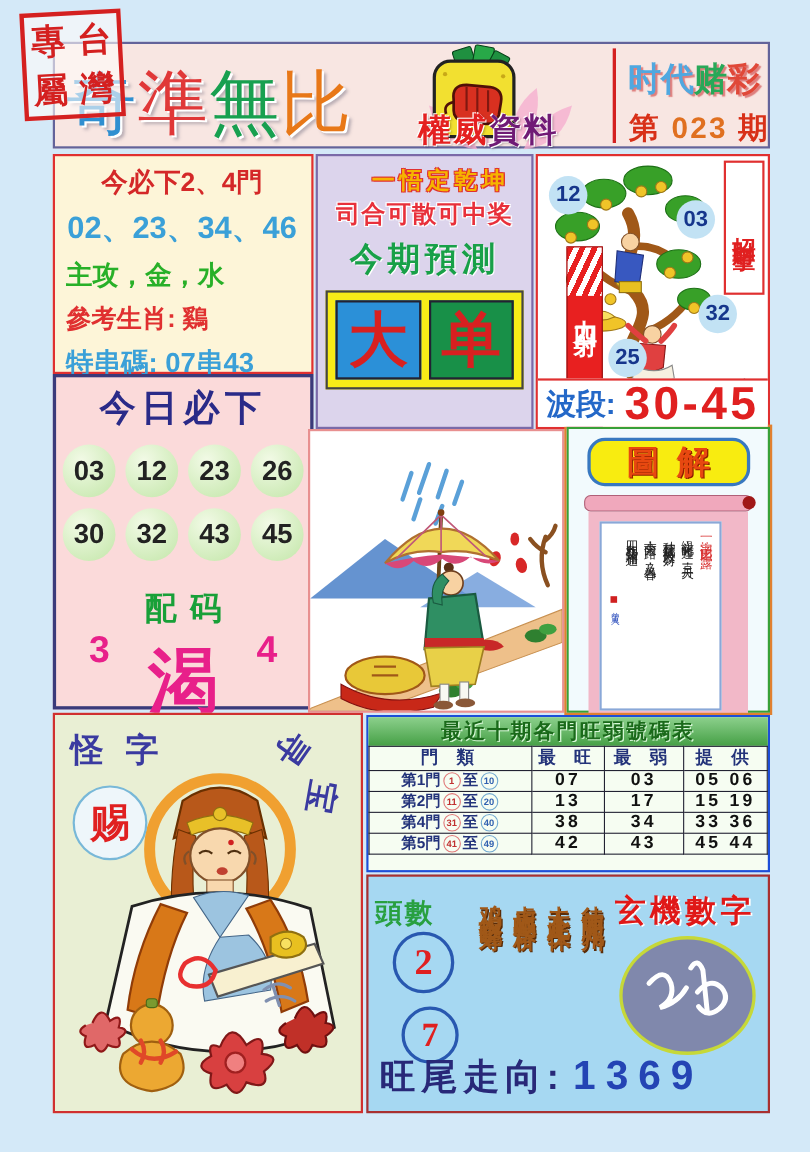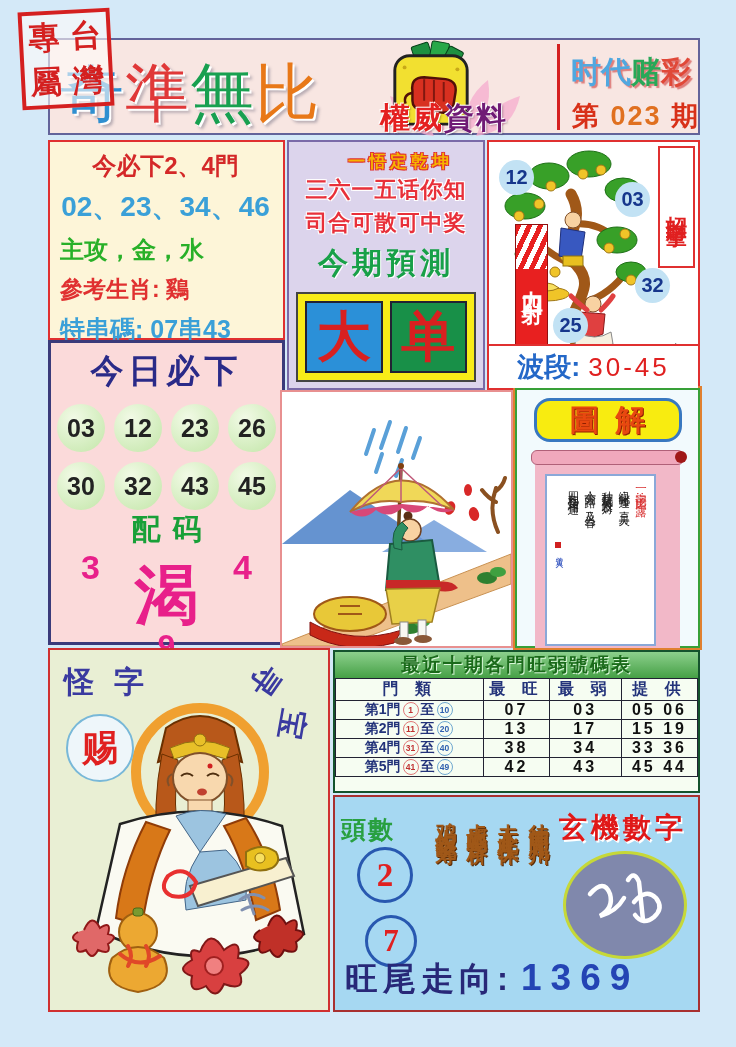--- a/index.html
+++ b/index.html
@@ -30,21 +30,21 @@
   
   #tips-box{left:48px;top:140px;width:237px;height:200px;background:#fdf5d8;border:2px solid #e03030;padding:8px 6px 0 4px;}
   #tips-box .l1{color:#d42828;font-size:24px;text-align:center;}
   #tips-box .l2{color:#3aa0d8;font-size:28px;text-align:center;margin-top:6px;}
   #tips-box .l3{color:#28b028;font-size:24px;margin-top:8px;padding-left:6px;}
   #tips-box .l4{color:#e03030;font-size:23px;margin-top:8px;padding-left:6px;}
   #tips-box .l5{color:#3aa0d8;font-size:25px;margin-top:8px;padding-left:6px;}
 
   
   #prediction-box{left:287px;top:140px;width:198px;height:250px;background:#dcd4ec;border:2px solid #7a6aa8;text-align:center;}
-  #pred-l1{margin-top:8px;font-size:17px;font-weight:bold;color:#f6b400;letter-spacing:4px;
+  #pred-l1{margin-top:8px;font-size:21px;font-weight:bold;color:#f6b400;letter-spacing:4px;
     text-shadow:1px 1px 0 #e03030,-1px -1px 0 #e03030,1px -1px 0 #e03030,-1px 1px 0 #e03030;margin-left:29px;}
   .pred-l23{font-size:22px;font-weight:bold;color:#e8303a;line-height:33px;letter-spacing:1px;}
   #pred-title{margin-top:4px;font-size:30px;font-weight:bold;color:#18a048;letter-spacing:4px;text-shadow:1px 1px 0 #fff;}
   #pred-result{margin:8px auto 0;width:180px;height:90px;background:#f8ec18;border:2px solid #444;display:flex;gap:7px;padding:7px;box-sizing:border-box;}
   .pred-cell{flex:1;border:2px solid #223;display:flex;align-items:center;justify-content:center;
     font-size:54px;font-weight:bold;color:#d82020;font-family:"Liberation Serif",serif;}
   #pred-big{background:#2b90d8;}
   #pred-single{background:#189048;}
 
   
@@ -54,29 +54,29 @@
   #banner{position:absolute;left:26px;top:82px;width:31px;height:162px;background:#e82020;border:1px solid #901010;z-index:2;}
   #banner .stripes{height:44px;background:repeating-linear-gradient(115deg,#e82020 0 5px,#ffffff 5px 10px);}
   #banner .banner-text{writing-mode:vertical-rl;color:#fff;font-size:22px;font-weight:bold;width:100%;text-align:center;letter-spacing:6px;margin-top:4px;font-family:"Liberation Serif",serif;}
   #side-top{position:absolute;right:3px;top:4px;width:33px;height:118px;border:2px solid #e03030;background:#fff;
     writing-mode:vertical-rl;color:#e02020;font-size:21px;font-weight:bold;display:flex;align-items:center;justify-content:center;letter-spacing:4px;z-index:2;font-family:"Liberation Serif",serif;}
   #side-bottom{position:absolute;right:1px;top:126px;width:37px;height:120px;writing-mode:vertical-rl;color:#111;
     font-size:25px;font-weight:bold;display:flex;align-items:center;justify-content:center;letter-spacing:3px;z-index:2;font-family:"Liberation Serif",serif;}
   #wave-strip{position:absolute;left:0;bottom:0;width:100%;height:42px;border-top:2px solid #e03030;background:#fff;
     display:flex;align-items:center;justify-content:center;gap:8px;z-index:4;}
   #wave-label{font-size:27px;font-weight:bold;color:#2468c8;}
-  #wave-value{font-size:26px;font-weight:normal;color:#e02020;letter-spacing:3px;}
+  #wave-value{font-size:42px;font-weight:bold;color:#e02020;letter-spacing:3px;}
 
   
   #today-box{left:48px;top:340px;width:237px;height:305px;background:#fbdada;border:3px solid #3a3a7a;}
   #today-title{text-align:center;margin-top:6px;font-size:33px;font-weight:bold;color:#2a2a88;letter-spacing:5px;}
   .circle-row{display:flex;justify-content:center;gap:9px;margin-top:10px;}
   .num-circle{width:48px;height:48px;border-radius:50%;background:radial-gradient(circle at 35% 30%,#f2fae6,#c2e6a8);
     display:flex;align-items:center;justify-content:center;font-size:25px;font-weight:bold;color:#222;}
-  #match-label{text-align:center;color:#18a038;font-size:29px;font-weight:bold;letter-spacing:12px;margin-top:0;padding-left:12px;}
+  #match-label{text-align:center;color:#18a038;font-size:29px;font-weight:bold;letter-spacing:12px;margin-top:24px;padding-left:12px;}
   #match-area{position:relative;height:108px;}
   .match-side{position:absolute;top:-2px;color:#e8208a;font-size:34px;font-weight:bold;}
   #match-left{left:30px;} #match-right{right:30px;}
   #match-char{position:absolute;left:0;right:0;top:2px;text-align:center;font-size:64px;font-weight:bold;color:#e8208a;font-family:"Liberation Serif",serif;}
   #match-bottom{position:absolute;left:0;right:0;top:78px;text-align:center;font-size:32px;font-weight:bold;color:#e8208a;}
 
   
   #scene-box{left:280px;top:390px;width:233px;height:258px;background:#fff;border:2px solid #e89090;}
 
   
@@ -98,21 +98,21 @@
   
   #buddha-box{left:48px;top:648px;width:282px;height:364px;background:#e9efd4;border:2px solid #d03030;overflow:hidden;}
   #strange-label{position:absolute;left:14px;top:12px;font-size:30px;font-weight:bold;color:#3a3aa0;letter-spacing:20px;z-index:3;font-family:Liberation Sans, sans-serif;}
   #grant-circle{position:absolute;left:16px;top:64px;width:64px;height:64px;border-radius:50%;background:#eef6fa;border:2px solid #78b8d8;
     display:flex;align-items:center;justify-content:center;font-size:36px;font-weight:bold;color:#e02020;z-index:3;font-family:"Liberation Serif",serif;}
   .rot-char{position:absolute;color:#3a3aa0;font-size:30px;font-weight:bold;z-index:3;font-family:"Liberation Serif",serif;}
   #rot-1{right:48px;top:10px;transform:rotate(125deg);}
   #rot-2{right:22px;top:54px;transform:rotate(100deg);}
 
   
-  #table-box{left:333px;top:650px;width:367px;height:143px;border:2px solid #14532d;background:#f6fdf2;}
+  #table-box{left:333px;top:650px;width:367px;height:143px;border:2px solid #1d4ed8;background:#f6fdf2;}
   #table-title{height:26px;background:linear-gradient(#8cd08c,#46a046);display:flex;align-items:center;justify-content:center;
     font-size:19px;font-weight:bold;color:#1a6a1a;text-shadow:1px 1px 0 #d8f8d8;letter-spacing:2px;}
   #stats-table{width:100%;border-collapse:collapse;table-layout:fixed;}
   #stats-table td{border:1px solid #223;text-align:center;padding:0;height:18px;}
   #stats-table .hdr td{font-size:16px;font-weight:bold;color:#23337a;letter-spacing:6px;height:20px;}
   .row-label{font-size:14px;font-weight:bold;color:#23337a;white-space:nowrap;}
   .mc{display:inline-flex;width:14px;height:14px;border-radius:50%;align-items:center;justify-content:center;
     font-size:8.5px;margin:0 2px;vertical-align:1px;}
   .mc-r{border:1px solid #e07878;color:#c03030;}
   .mc-b{border:1px solid #70a8d0;color:#3060b0;}
@@ -192,21 +192,20 @@
   <div class="box" id="tips-box">
     <div class="l1 b">今必下2、4門</div>
     <div class="l2 b">02、23、34、46</div>
     <div class="l3 b">主攻，金，水</div>
     <div class="l4 b">參考生肖: 鷄</div>
     <div class="l5 b">特串碼: 07串43</div>
   </div>
 
   <div class="box" id="prediction-box">
     <div id="pred-l1">一悟定乾坤</div>
-    <div class="pred-l23 outline-w">三六一五话你知</div>
     <div class="pred-l23 outline-w">司合可散可中奖</div>
     <div id="pred-title">今期預測</div>
     <div id="pred-result">
       <div class="pred-cell" id="pred-big">大</div>
       <div class="pred-cell" id="pred-single">单</div>
     </div>
   </div>
 
   <div class="box" id="tree-box">
     <svg width="166" height="204" viewBox="0 0 166 204" style="position:absolute;left:2px;top:2px;">

